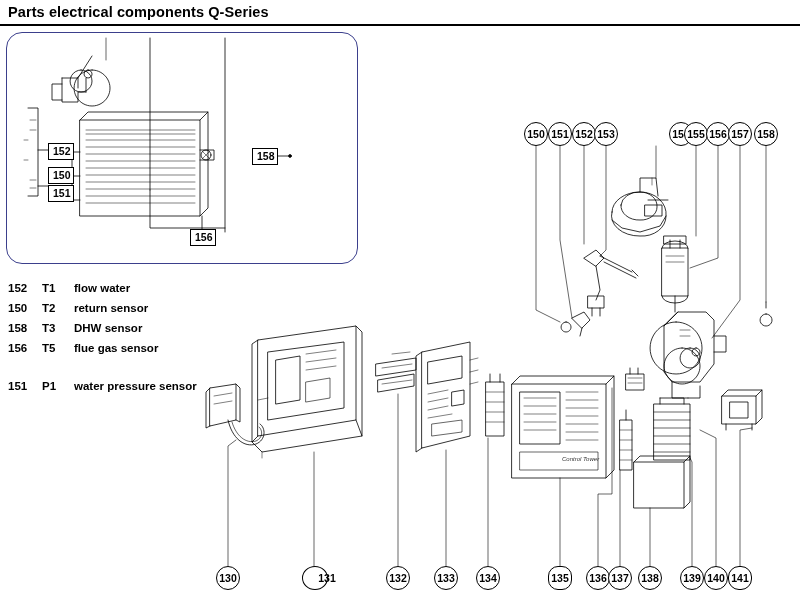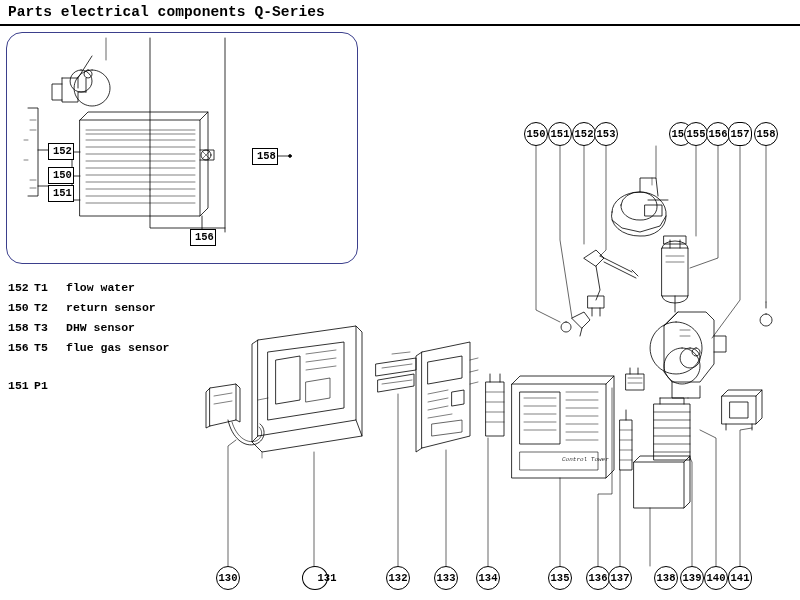--- a/index.html
+++ b/index.html
@@ -12,21 +12,20 @@
     height: 600px;
     font-family: "Liberation Sans", sans-serif;
     color: #000000;
     position: relative;
     overflow: hidden;
   }
   #page {
     position: relative;
     width: 800px;
     height: 524px;
-    font-family: Liberation Mono, monospace;
   }
 
   
   .page-title {
     position: absolute;
     left: 8px;
     top: 4px;
     font-size: 14.5px;
     font-weight: bold;
     letter-spacing: 0.1px;
@@ -73,21 +72,21 @@
   .legend-row {
     display: flex;
     align-items: baseline;
     font-size: 11.5px;
     font-weight: bold;
     line-height: 20px;
     white-space: nowrap;
   }
   .legend-row.spaced { margin-top: 18px; }
   .legend-num { width: 26px; }
-  .legend-tag { width: 32px; }
+  .legend-tag { width: 32px; margin-left: 8px; }
   .legend-desc { font-weight: bold; }
 
   
   .callout-circle {
     position: absolute;
     width: 24px;
     height: 24px;
     border: 1px solid #000;
     border-radius: 50%;
     box-sizing: border-box;
@@ -320,47 +319,48 @@
       <span class="legend-desc">DHW sensor</span>
     </div>
     <div class="legend-row">
       <span class="legend-num">156</span>
       <span class="legend-tag">T5</span>
       <span class="legend-desc">flue gas sensor</span>
     </div>
     <div class="legend-row spaced">
       <span class="legend-num">151</span>
       <span class="legend-tag">P1</span>
+      <span class="legend-desc">water pressure sensor</span>
     </div>
   </div>
 
   <div class="callout-box" style="left:48px; top:143px; width:26px;">152</div>
   <div class="callout-box" style="left:48px; top:167px; width:26px;">150</div>
   <div class="callout-box" style="left:48px; top:185px; width:26px;">151</div>
   <div class="callout-box" style="left:190px; top:229px; width:26px;">156</div>
   <div class="callout-box" style="left:252px; top:148px; width:26px;">158</div>
 
   <div class="callout-circle" style="left:524px; top:122px;">150</div>
   <div class="callout-circle" style="left:548px; top:122px;">151</div>
   <div class="callout-circle" style="left:572px; top:122px;">152</div>
   <div class="callout-circle" style="left:594px; top:122px;">153</div>
   <div class="callout-circle" style="left:644px; top:122px;margin-left:25px;">154</div>
   <div class="callout-circle" style="left:684px; top:122px;">155</div>
   <div class="callout-circle" style="left:706px; top:122px;">156</div>
-  <div class="callout-circle" style="left:728px; top:122px;border-radius:10px;">157</div>
+  <div class="callout-circle" style="left:728px; top:122px;">157</div>
   <div class="callout-circle" style="left:754px; top:122px;">158</div>
 
   <div class="callout-circle" style="left:216px; top:566px;">130</div>
   <div class="callout-circle" style="left:302px; top:566px;padding-left:24px;">131</div>
   <div class="callout-circle" style="left:386px; top:566px;">132</div>
   <div class="callout-circle" style="left:434px; top:566px;">133</div>
   <div class="callout-circle" style="left:476px; top:566px;">134</div>
-  <div class="callout-circle" style="left:548px; top:566px;">135</div>
+  <div class="callout-circle" style="left:548px; top:566px;border-radius:10px;">135</div>
   <div class="callout-circle" style="left:586px; top:566px;">136</div>
   <div class="callout-circle" style="left:608px; top:566px;">137</div>
-  <div class="callout-circle" style="left:638px; top:566px;margin-left:16px;">138</div>
+  <div class="callout-circle" style="left:638px; top:566px;">138</div>
   <div class="callout-circle" style="left:680px; top:566px;">139</div>
   <div class="callout-circle" style="left:704px; top:566px;">140</div>
   <div class="callout-circle" style="left:728px; top:566px;border-radius:11px;">141</div>
 
   <div class="part-label" style="left:562px; top:456px; font-size:6px;">Control Tower</div>
 
 </div>
 
 </body></html>

